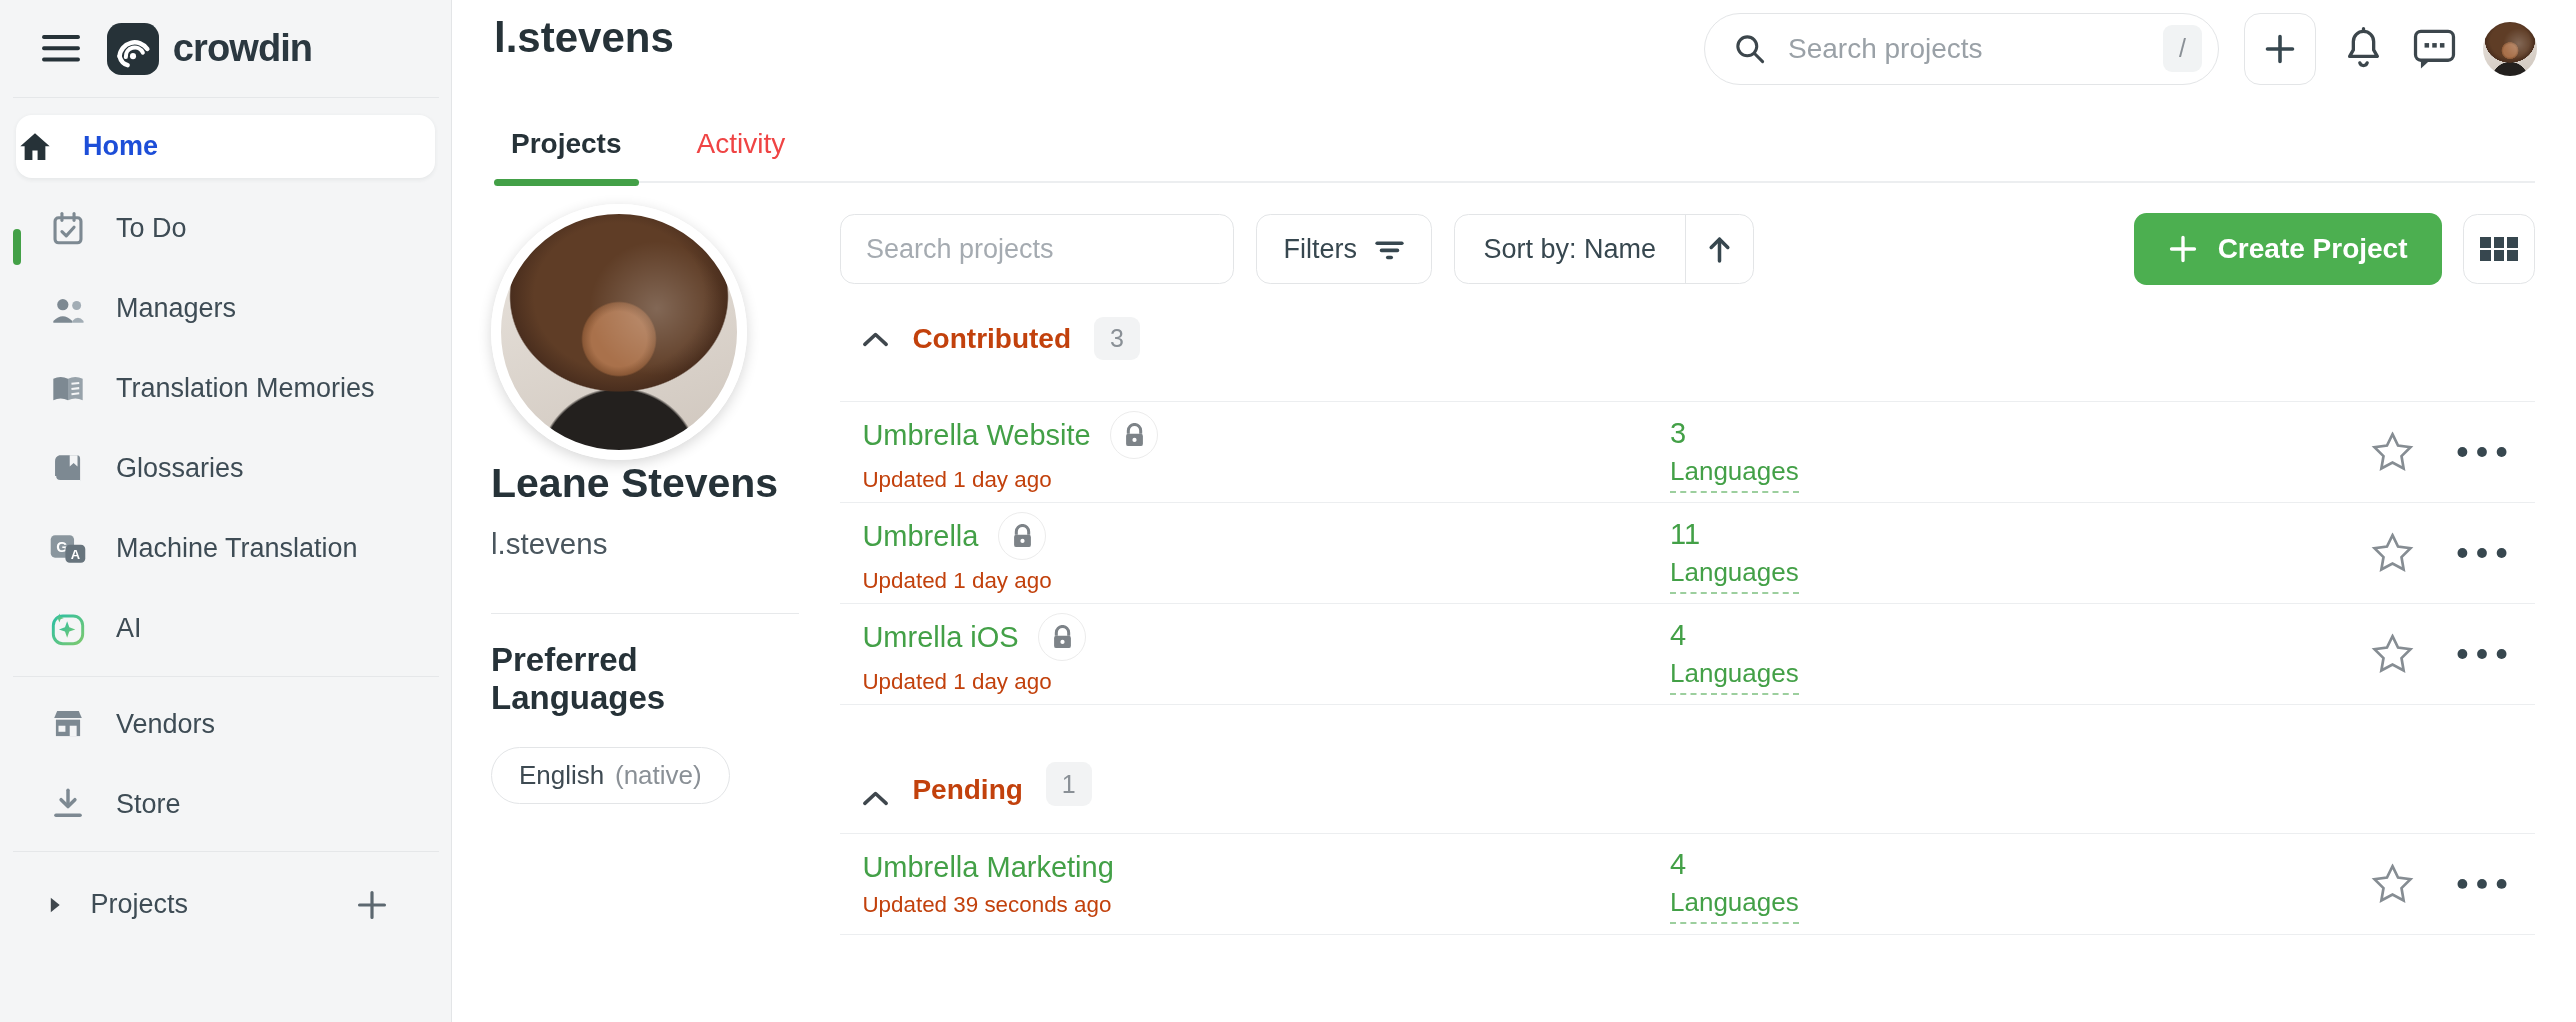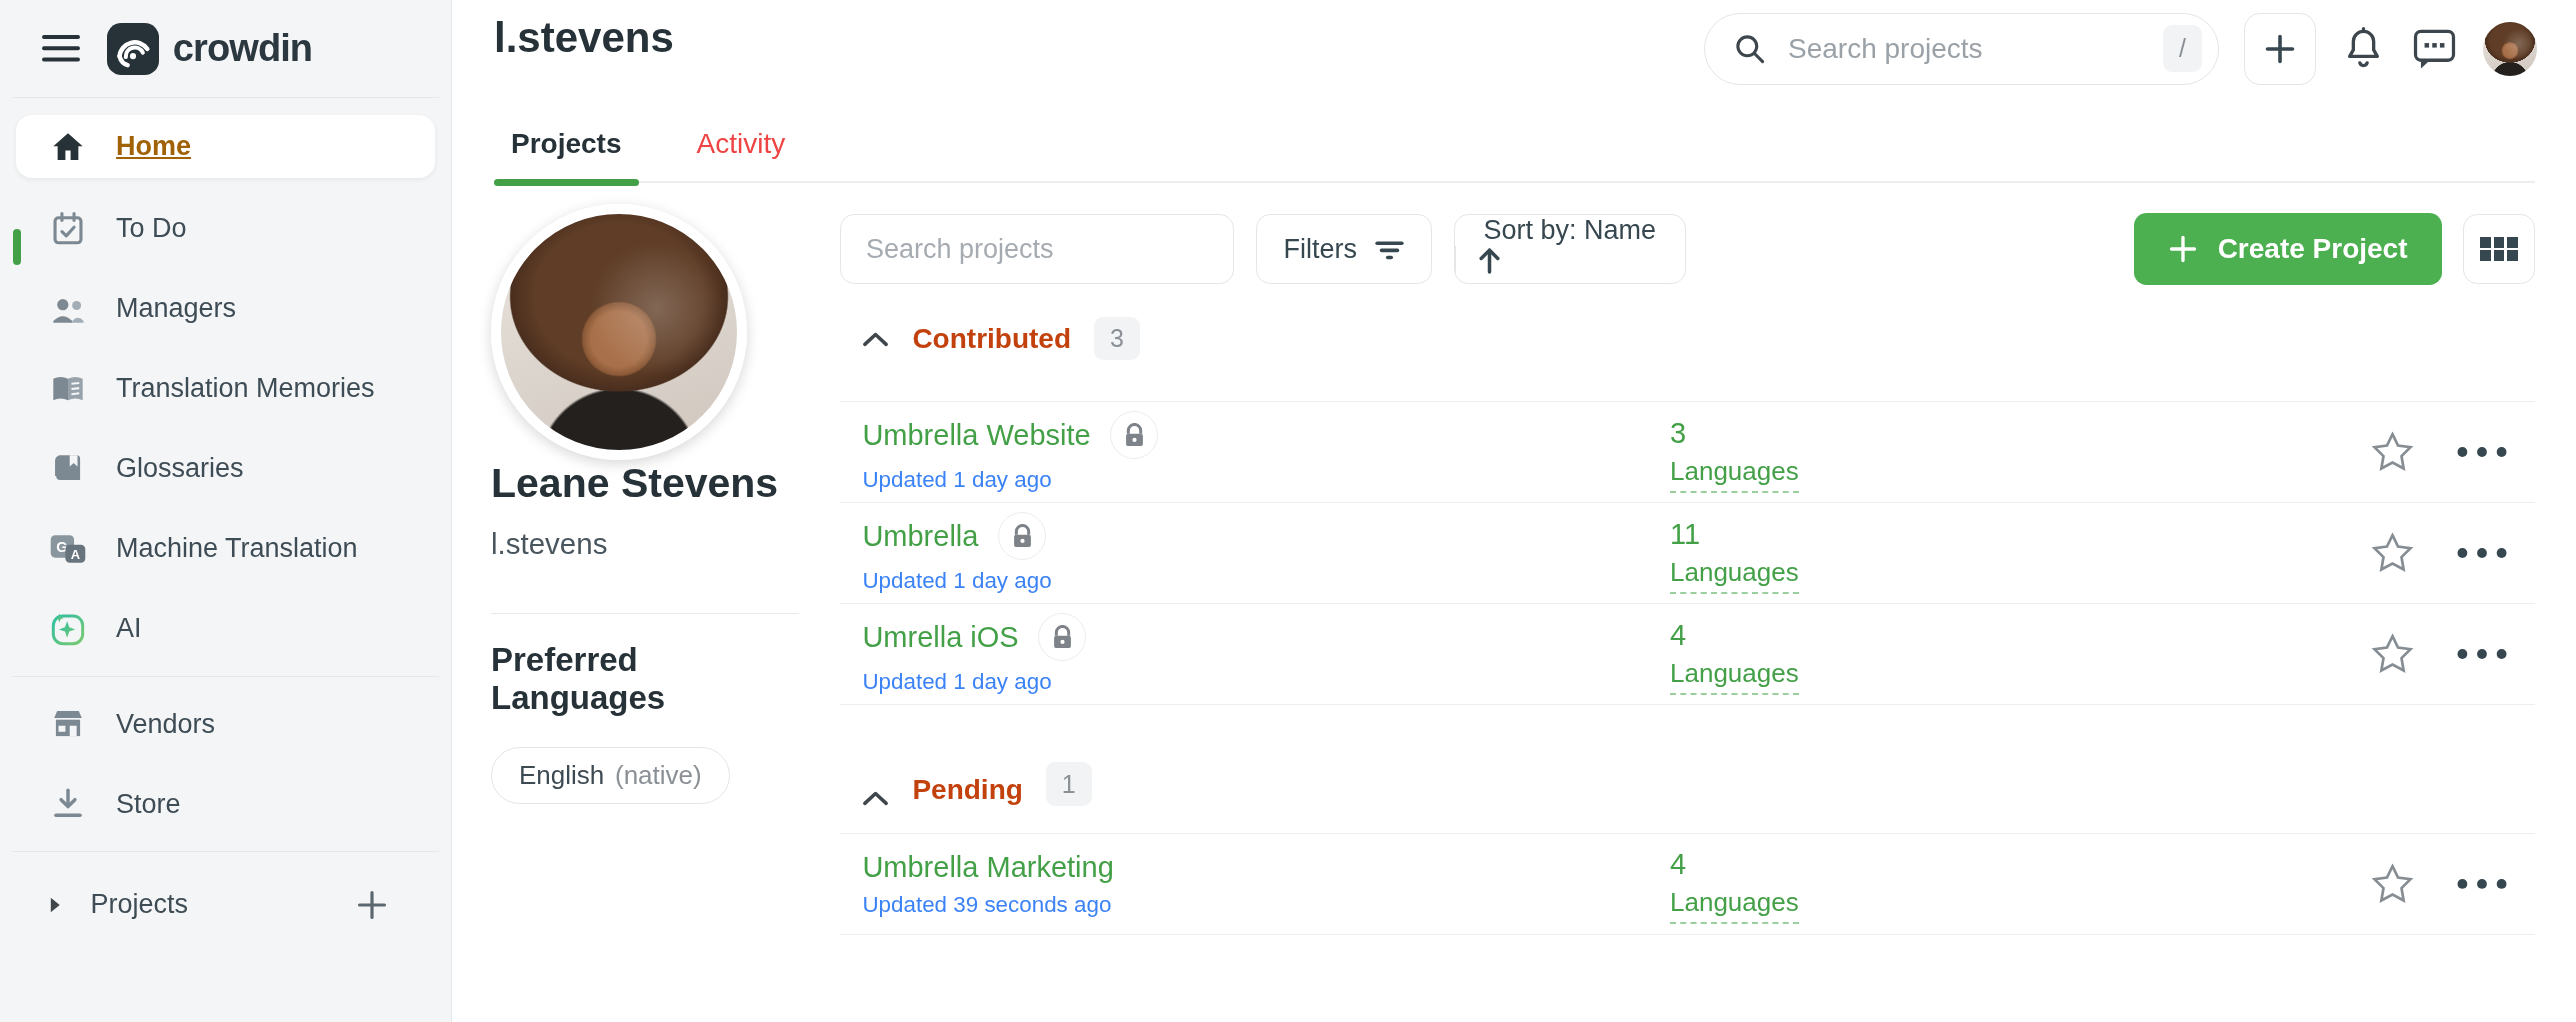--- a/index.html
+++ b/index.html
@@ -7,21 +7,21 @@
   .screen{position:relative;width:2576px;height:1022px;background:#fff;overflow:hidden;}
 
   
   .sidebar{position:absolute;left:0;top:0;width:452px;height:1022px;background:#f4f5f6;border-right:1.8px solid #e3e5e7;}
   .sidebar-top{height:98px;margin:0 12.5px;border-bottom:1.8px solid #e5e7e9;display:flex;align-items:center;padding-left:29px;gap:27px;}
   .hamburger{background:none;border:none;padding:0;cursor:pointer;display:flex;}
   .brand{display:flex;align-items:center;gap:14.3px;cursor:pointer;}
   .wordmark{font-size:38px;font-weight:700;color:#2b3840;letter-spacing:-0.9px;}
   .nav{position:relative;padding-top:17px;}
   .active-pill{position:absolute;left:12.5px;top:131px;width:8px;height:36px;border-radius:5.4px;background:#43a047;}
-  .nav-card{margin:0 16px 10.7px;height:63px;background:#fff;border-radius:16px;display:flex;align-items:center;padding-left:33px;gap:29px;box-shadow:0 1.8px 4.5px rgba(38,50,56,.07);font-size:27px;font-weight:700;color:#a16207;cursor:pointer;text-decoration:underline;}
+  .nav-card{margin:0 16px 10.7px;height:63px;background:#fff;border-radius:16px;display:flex;align-items:center;gap:29px;box-shadow:0 1.8px 4.5px rgba(38,50,56,.07);font-size:27px;font-weight:700;color:#1d4ed8;cursor:pointer;}
   .nav-item{height:80px;display:flex;align-items:center;padding:0 33px 0 49px;gap:29px;font-size:27px;color:#3e4c55;cursor:pointer;}
   .nav-divider{border-top:1.8px solid #e5e7e9;margin:7.2px 12.5px;}
   .projects-row{margin-top:12.5px;padding-right:63px;}
   .projects-row .grow{flex:1;}
   .plus-btn{background:none;border:none;padding:0;cursor:pointer;display:flex;}
   .ic{flex:0 0 auto;display:flex;}
 
   
   .main{position:absolute;left:453px;top:0;right:0;bottom:0;background:#fff;}
   .page-title{position:absolute;left:41px;top:14.3px;font-size:42px;font-weight:700;color:#263238;margin:0;}
@@ -54,42 +54,42 @@
   .pl-title{margin-top:27px;font-size:33px;font-weight:700;color:#263238;}
   .chip{margin-top:30px;display:inline-flex;align-items:center;gap:10.7px;height:57px;padding:0 27px;border:1.8px solid #e3e5e7;border-radius:30px;background:#fff;font-size:26px;color:#3e4a52;}
   .chip .note{color:#8a9096;}
 
   
   .listcol{position:absolute;left:387px;top:213px;right:41px;}
   .toolbar{display:flex;align-items:center;gap:21.5px;height:72px;}
   .tsearch{width:394px;height:70px;border:1.8px solid #e3e5e7;border-radius:14.3px;padding:0 25px;font-size:27px;color:#37474f;outline:none;}
   .tsearch::placeholder{color:#a5abb1;}
   .btn{height:70px;border:1.8px solid #e3e5e7;border-radius:14.3px;background:#fff;font-size:27px;color:#37474f;display:flex;align-items:center;gap:18px;padding:0 27px;cursor:pointer;}
-  .sortbtn{height:70px;border:1.8px solid #e3e5e7;border-radius:14.3px;background:#fff;display:flex;align-items:stretch;overflow:hidden;cursor:pointer;flex-direction:column;}
+  .sortbtn{height:70px;border:1.8px solid #e3e5e7;border-radius:14.3px;background:#fff;display:flex;align-items:stretch;overflow:hidden;cursor:pointer;}
   .sort-label{display:flex;align-items:center;padding:0 29px;font-size:27px;color:#37474f;}
   .sort-arrow{display:flex;align-items:center;justify-content:center;width:68px;border-left:1.8px solid #e3e5e7;cursor:pointer;}
   .spacer{flex:1;}
   .create{height:72px;border:none;border-radius:12.5px;background:#4caf50;color:#fff;font-size:28px;font-weight:700;display:flex;align-items:center;gap:19.7px;padding:0 34px;cursor:pointer;}
   .gridbtn{width:72px;height:70px;border:1.8px solid #e3e5e7;border-radius:14.3px;background:#fff;display:flex;align-items:center;justify-content:center;cursor:pointer;}
   .gridglyph{display:grid;grid-template-columns:repeat(3,10.7px);grid-template-rows:repeat(2,10.7px);gap:2.7px;}
   .gridglyph span{background:#37474f;}
 
   .section-header{display:flex;align-items:center;gap:23px;margin:32px 0 41px;padding-left:22.4px;}
   .section-header.pending{margin-top:57px;margin-bottom:27px;align-items:flex-end;}
   .chev{background:none;border:none;padding:0;cursor:pointer;display:flex;}
   .sec-title{font-size:28px;font-weight:700;color:#c2410c;}
   .badge{background:#f2f3f4;border-radius:9px;padding:7.2px 16px;font-size:25px;color:#8a9096;}
 
   .rows{border-top:1.8px solid #eceef0;}
   .prow{position:relative;height:101px;border-bottom:1.8px solid #eceef0;}
   .pmain{position:absolute;left:22.4px;top:50%;transform:translateY(-50%);}
   .ptitle-row{display:flex;align-items:center;gap:19.7px;}
   .ptitle{color:#43a047;font-size:29px;text-decoration:none;cursor:pointer;}
   .lock{width:48px;height:48px;border-radius:50%;background:#fff;border:1.8px solid #ececec;display:flex;align-items:center;justify-content:center;}
-  .pupdated{margin-top:8px;color:#3b82f6;font-size:22.4px;}
+  .pupdated{margin-top:8px;color:#c2410c;font-size:22.4px;}
   .plang{position:absolute;left:830px;top:14.3px;display:flex;flex-direction:column;align-items:flex-start;gap:6.3px;}
   .pcount{color:#43a047;font-size:29px;}
   .plabel{color:#43a047;font-size:26px;text-decoration:none;border-bottom:2.7px dashed #9ccf9e;padding-bottom:3.6px;cursor:pointer;}
   .star,.dots{position:absolute;top:50%;transform:translateY(-50%);background:none;border:none;padding:0;cursor:pointer;display:flex;}
   .star{left:1531px;}
   .dots{left:1617px;}
 </style>
 </head>
 <body>
 

